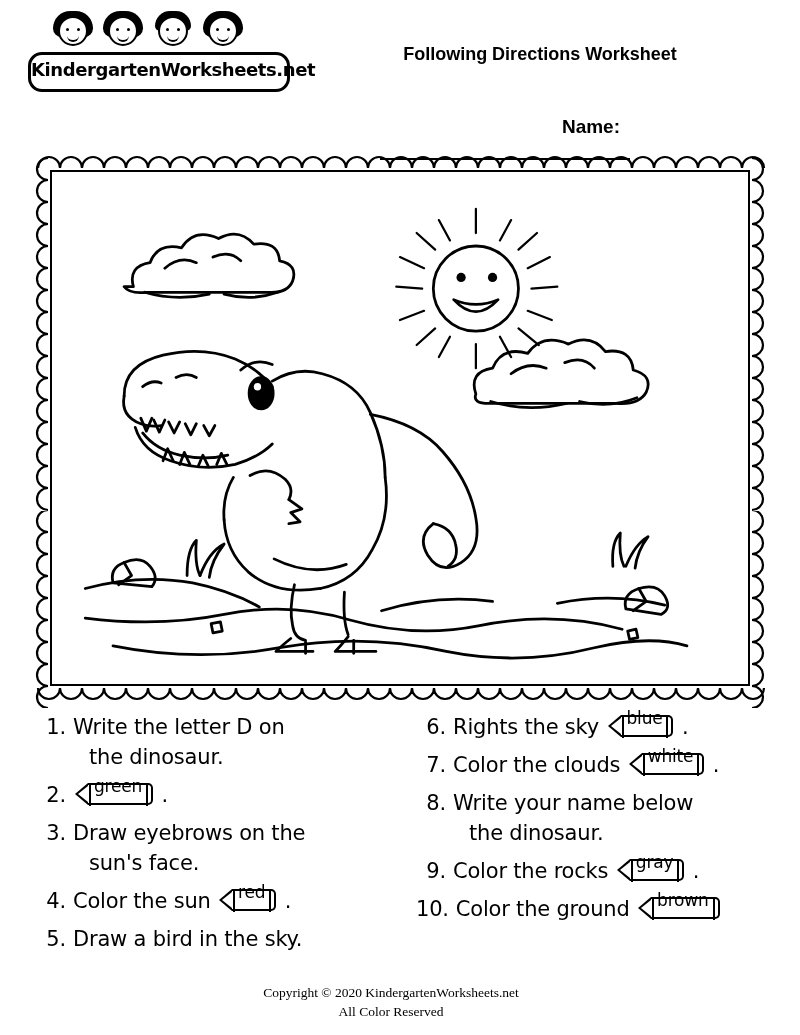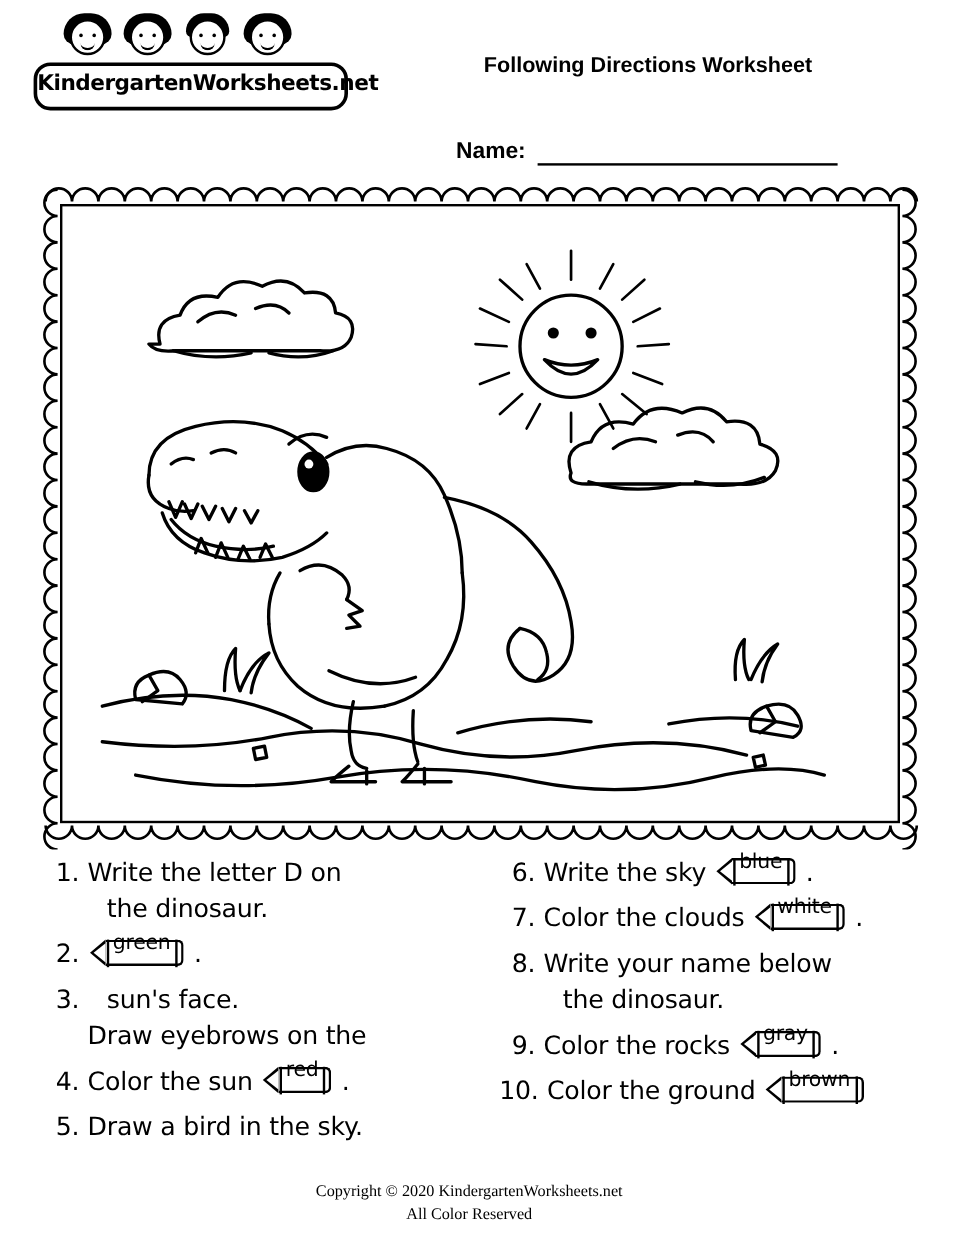--- a/index.html
+++ b/index.html
@@ -119,20 +119,22 @@
     text-align: center;
     font-size: 18px;
     font-weight: bold;
     font-family: "Liberation Sans", sans-serif;
   }
   .name-row {
     position: absolute;
     left: 380px;
     top: 116px;
     display: flex;
+    align-items: flex-end;
+    flex-direction: column;
   }
   .name-label {
     font-size: 19px;
     font-weight: bold;
     margin-right: 10px;
   }
   .name-line {
     width: 250px;
     border-bottom: 2.5px solid #000;
     height: 20px;
@@ -477,22 +479,22 @@
             </span>
           <span class="band b2"></span>
         </span>
         <span>.</span>
       </span>
     </div>
 
     <div class="item">
       <span class="num">3.</span>
       <span class="txt">
+        <span class="indent-line">Draw eyebrows on the</span>
         <span class="indent-line" style="padding-left:16px;">sun's face.</span>
-        <span class="indent-line">Draw eyebrows on the</span>
       </span>
     </div>
 
     <div class="item">
       <span class="num">4.</span>
       <span class="txt">
         <span>Color the sun</span>
         <span class="crayon">
           <span class="tip"></span>
           <span class="band b1"></span>
@@ -509,21 +511,21 @@
       <span class="num">5.</span>
       <span class="txt">Draw a bird in the sky.</span>
     </div>
   </div>
 
   <div class="col right">
 
     <div class="item">
       <span class="num">6.</span>
       <span class="txt">
-        <span>Write the sky</span>
+        <span>Rights the sky</span>
         <span class="crayon">
           <span class="tip"></span>
           <span class="band b1"></span>
           <span class="body">
               <span>blue</span>
             </span>
           <span class="band b2"></span>
         </span>
         <span>.</span>
       </span>

